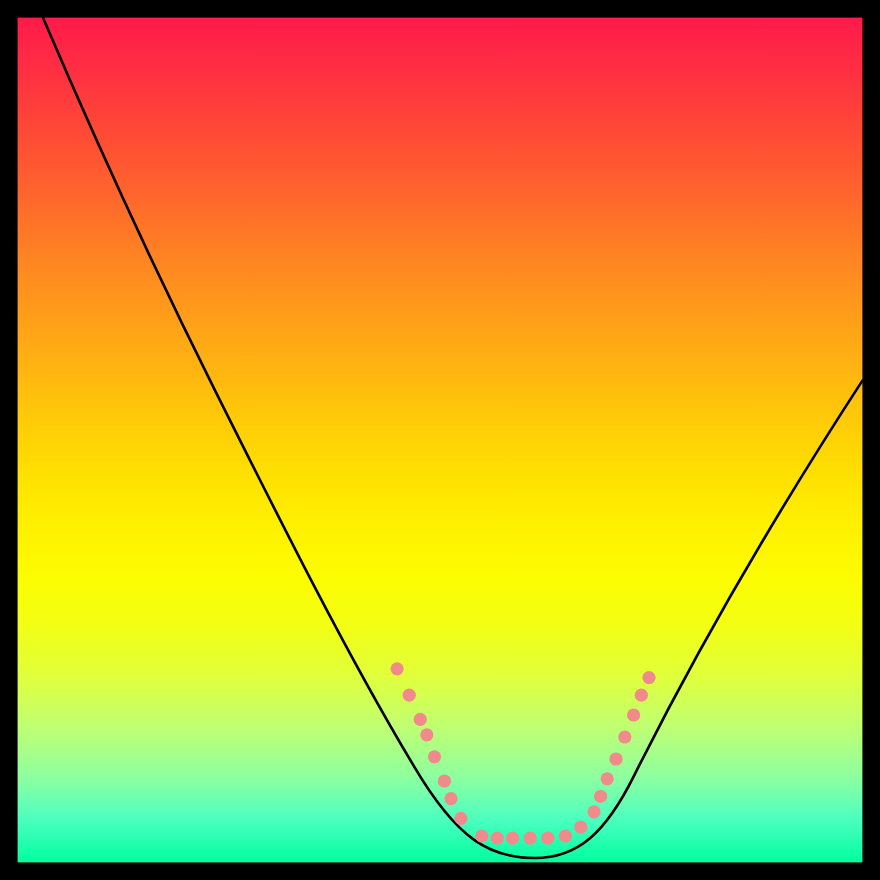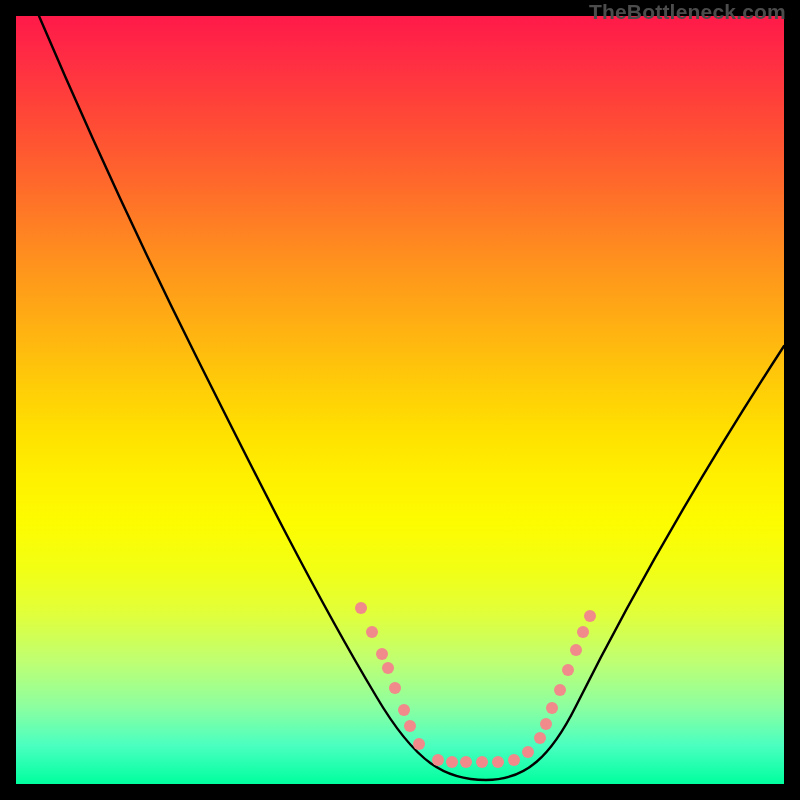--- a/index.html
+++ b/index.html
@@ -62,21 +62,20 @@
     height: 768px;
     overflow: visible;
   }
 </style>
 </head>
 <body>
 
 <div class="frame">
   <div class="plot-bg"></div>
 
-  <div class="watermark">TheBottleneck.com</div>
 
   <svg class="curve" viewBox="0 0 768 768">
     <path d="M 23 0
              C 70 110, 120 220, 180 340
              C 240 460, 300 580, 360 680
              C 400 748, 430 764, 470 764
              C 510 764, 535 740, 560 690
              C 620 570, 690 450, 768 330" fill="none" stroke="#000" stroke-width="2.4" stroke-linecap="round"></path>
     <g id="marker-group">
         <circle cx="345" cy="592" r="6" fill="#f18a8a"></circle>

